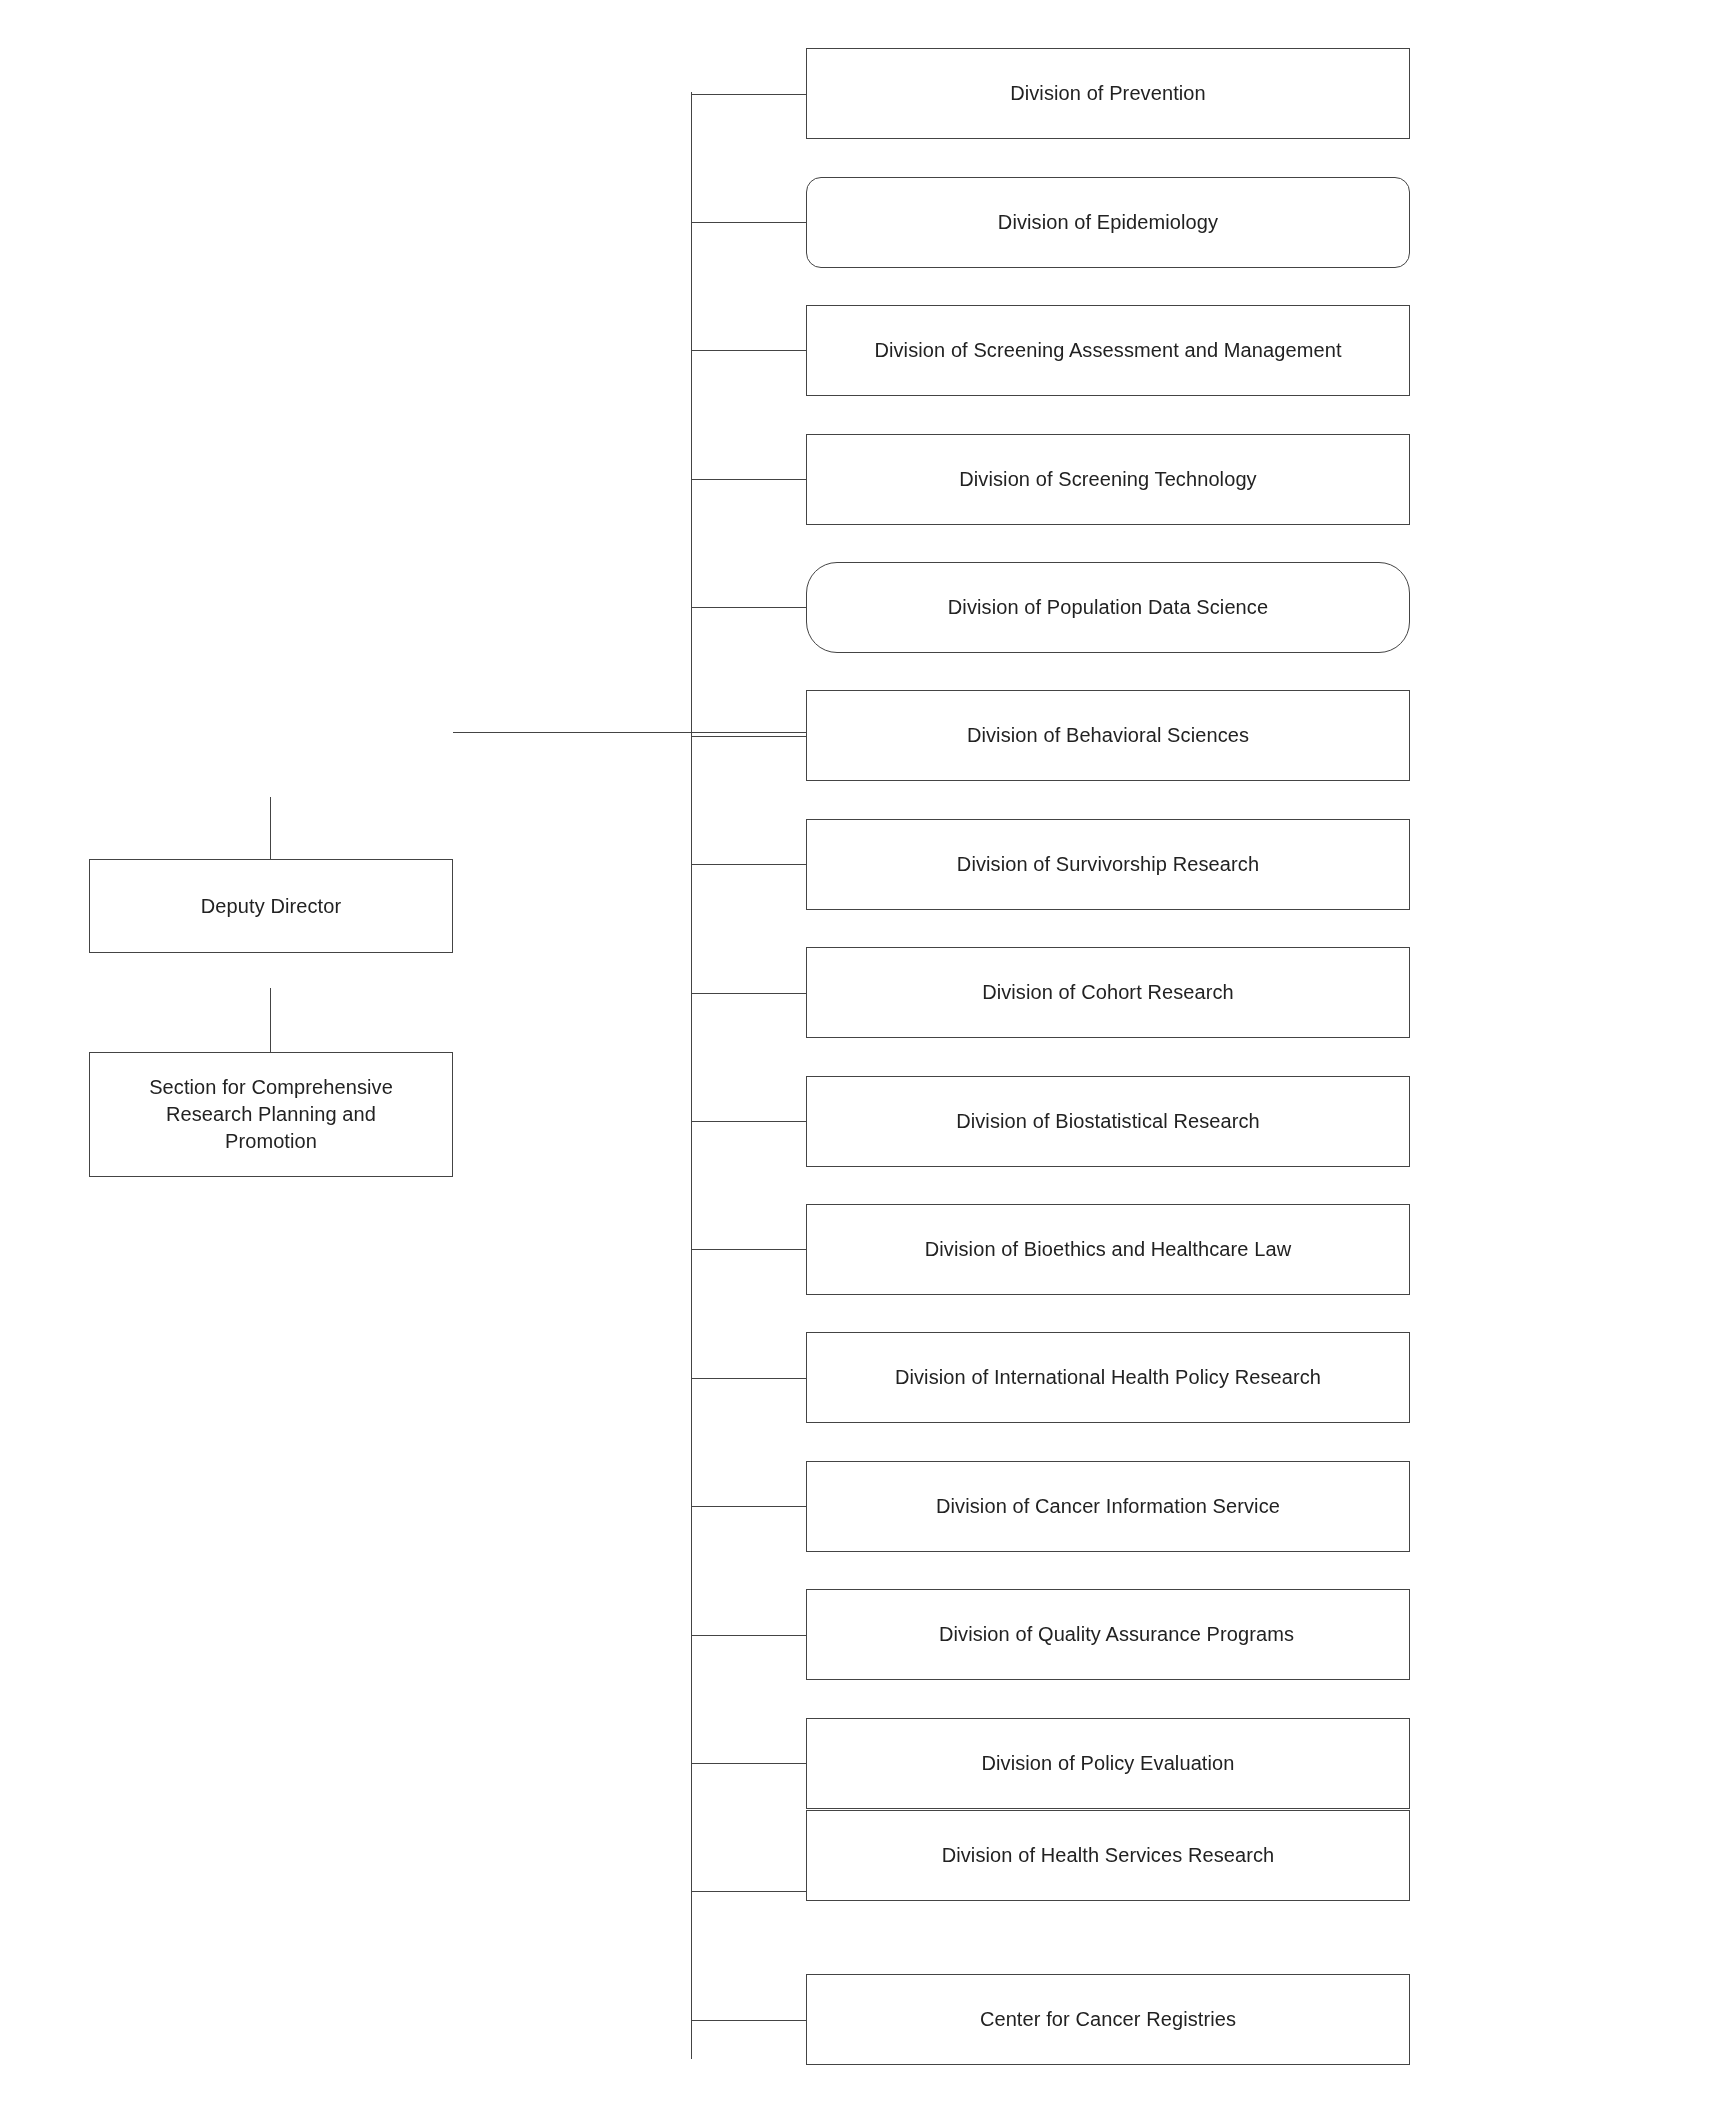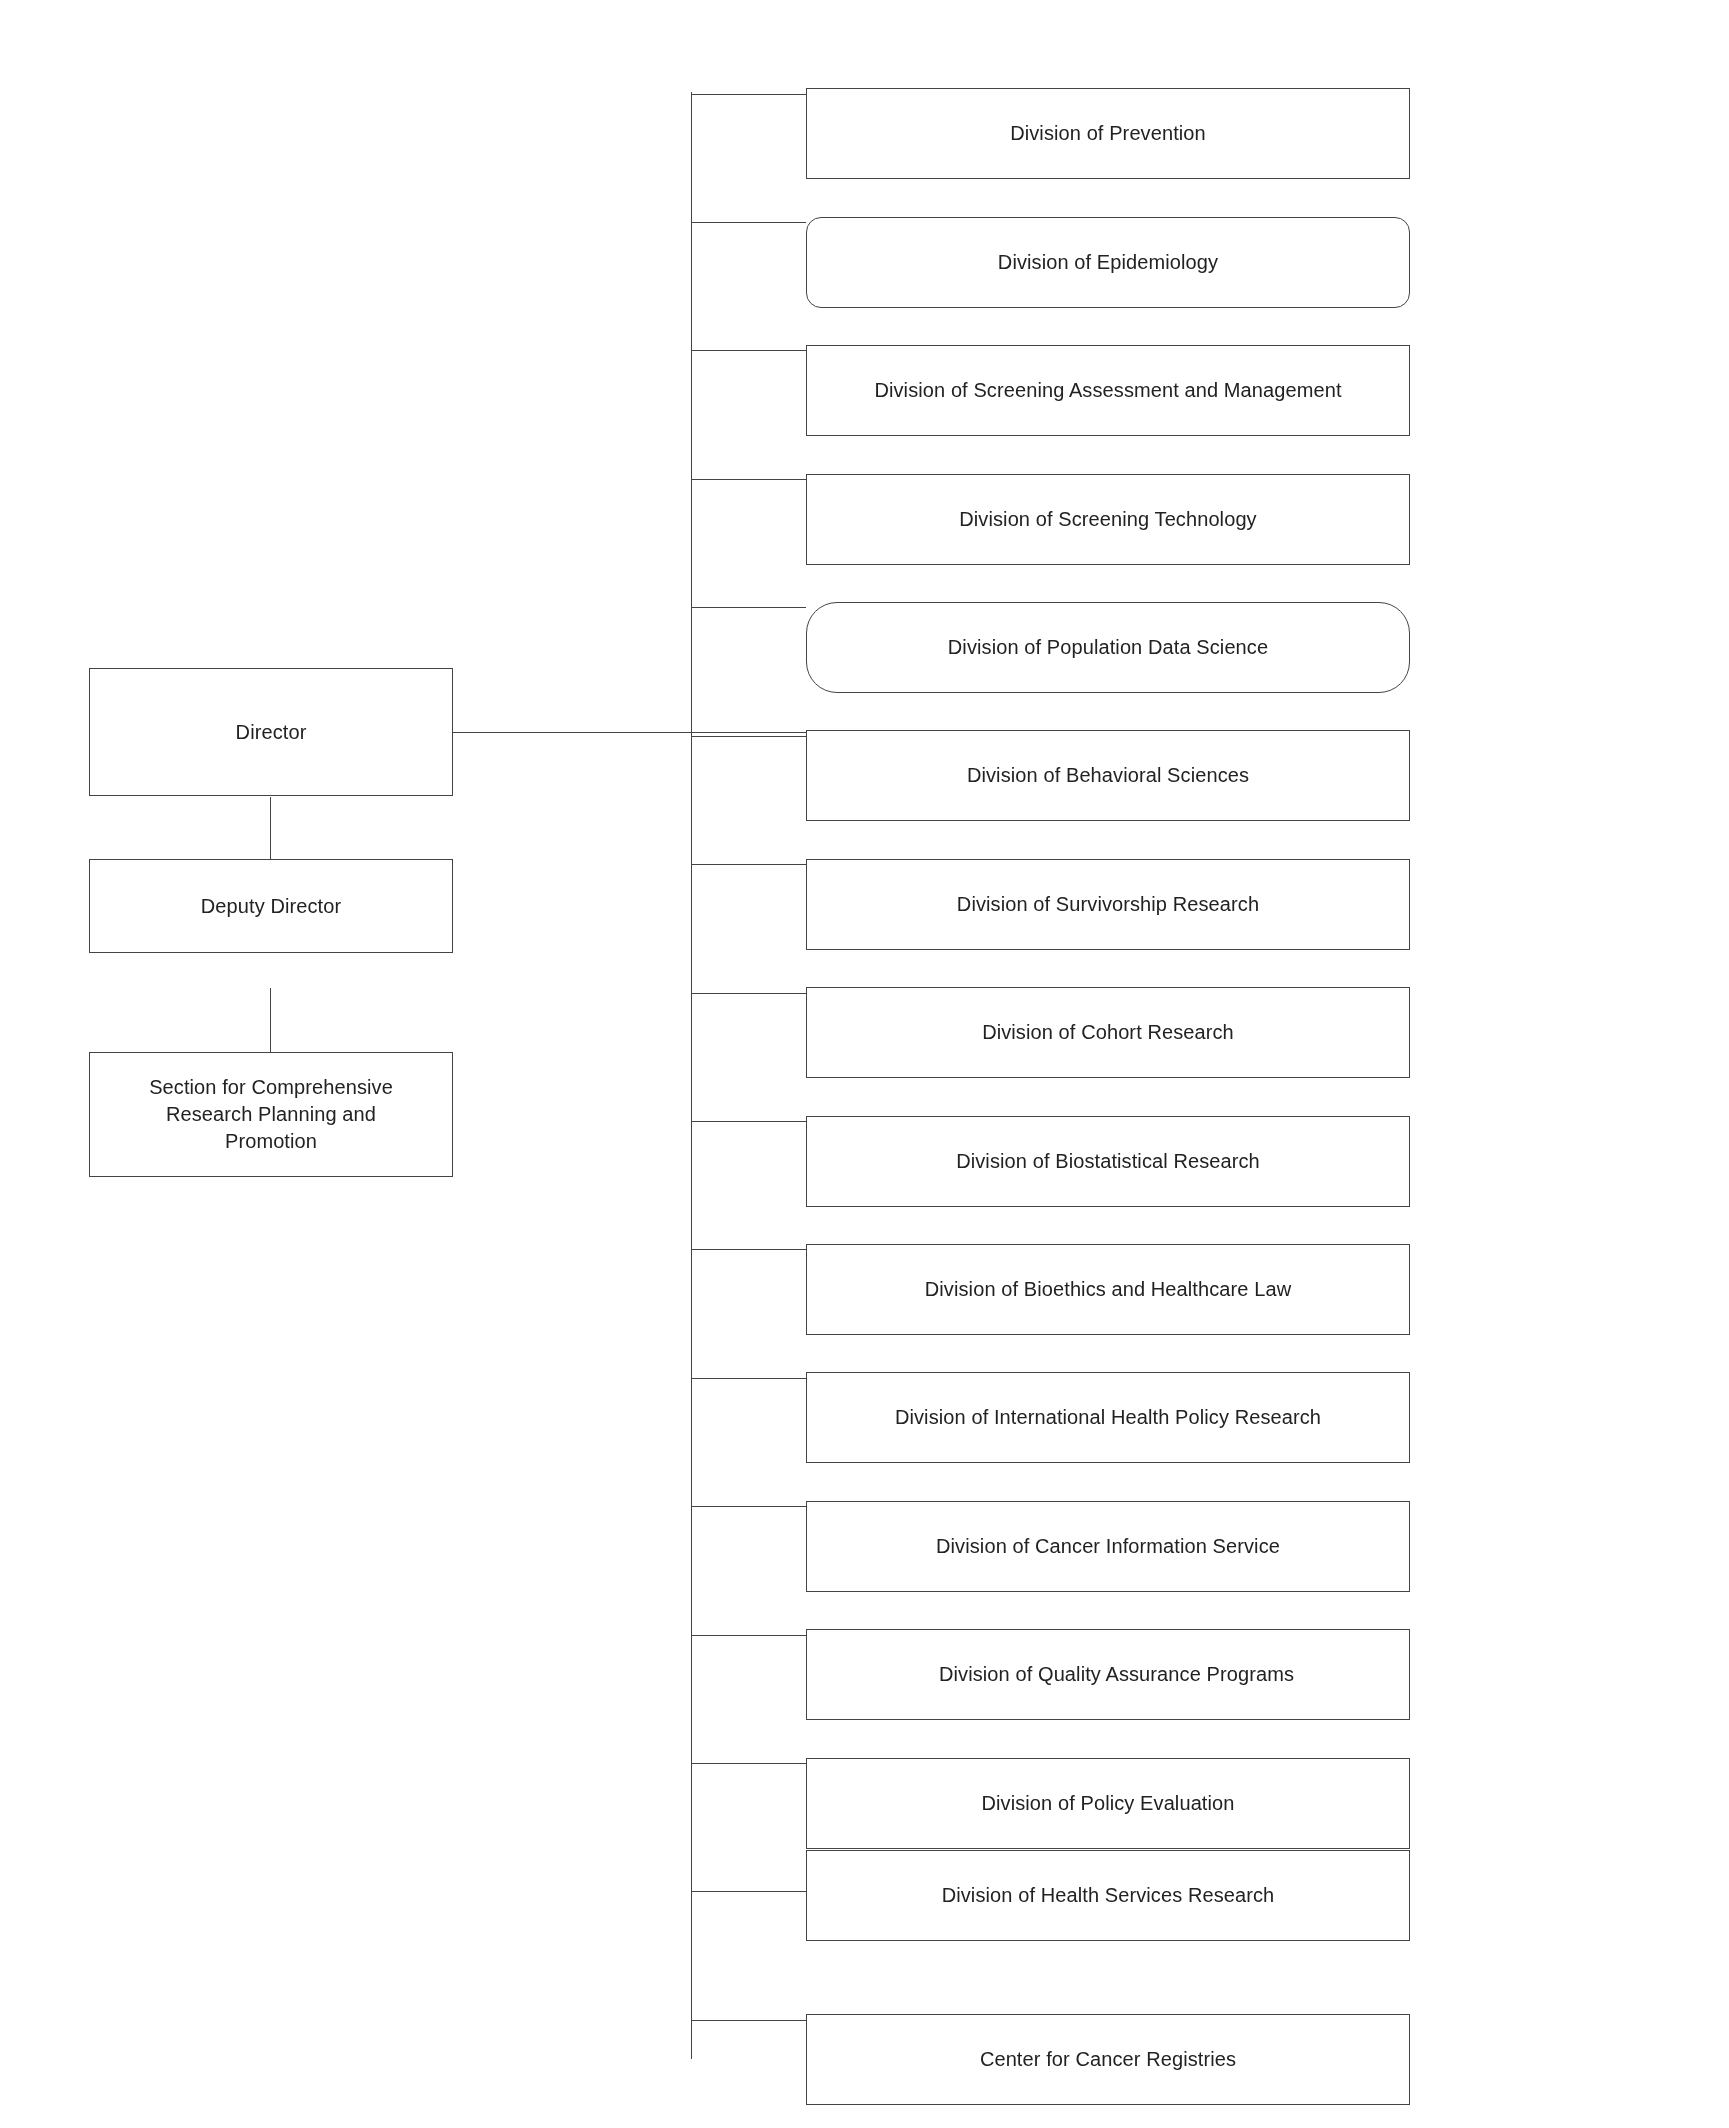--- a/index.html
+++ b/index.html
@@ -49,21 +49,20 @@
   }
   .node--director       { top: 668px;  height: 128px; }
   .node--deputy         { top: 859px;  height: 94px; }
   .node--section        { top: 1052px; height: 125px; }
 
   
   .node.right {
     left: 806px;
     width: 604px;
     height: 91px;
-    margin-top: 40px;
   }
 
   
   .line {
     position: absolute;
     background: #444444;
     z-index: 1;
   }
   .line.v { width: 1px; }
   .line.h { height: 1px; }
@@ -100,23 +99,20 @@
       <div class="line h" style="left: 691px; top: 1121px; width: 115px;"></div>
       <div class="line h" style="left: 691px; top: 1249px; width: 115px;"></div>
       <div class="line h" style="left: 691px; top: 1378px; width: 115px;"></div>
       <div class="line h" style="left: 691px; top: 1506px; width: 115px;"></div>
       <div class="line h" style="left: 691px; top: 1635px; width: 115px;"></div>
       <div class="line h" style="left: 691px; top: 1763px; width: 115px;"></div>
       <div class="line h" style="left: 691px; top: 1891px; width: 115px;"></div>
       <div class="line h" style="left: 691px; top: 2020px; width: 115px;"></div>
     </div>
 
-  <div class="node left node--director">
-    <span class="node-label">Director</span>
-  </div>
 
   <div class="node left node--deputy">
     <span class="node-label">Deputy Director</span>
   </div>
 
   <div class="node left node--section">
     <span class="node-label">Section for Comprehensive
 Research Planning and
 Promotion</span>
   </div>

